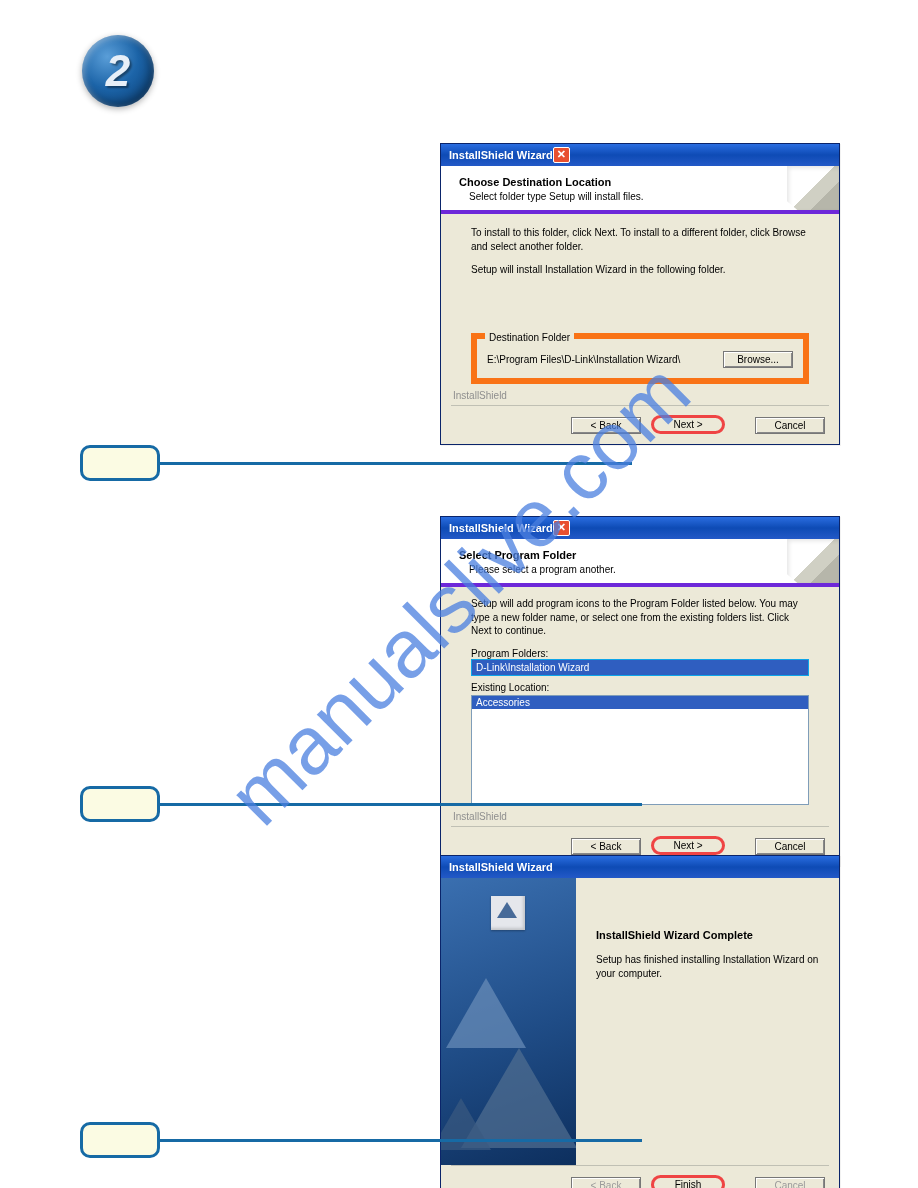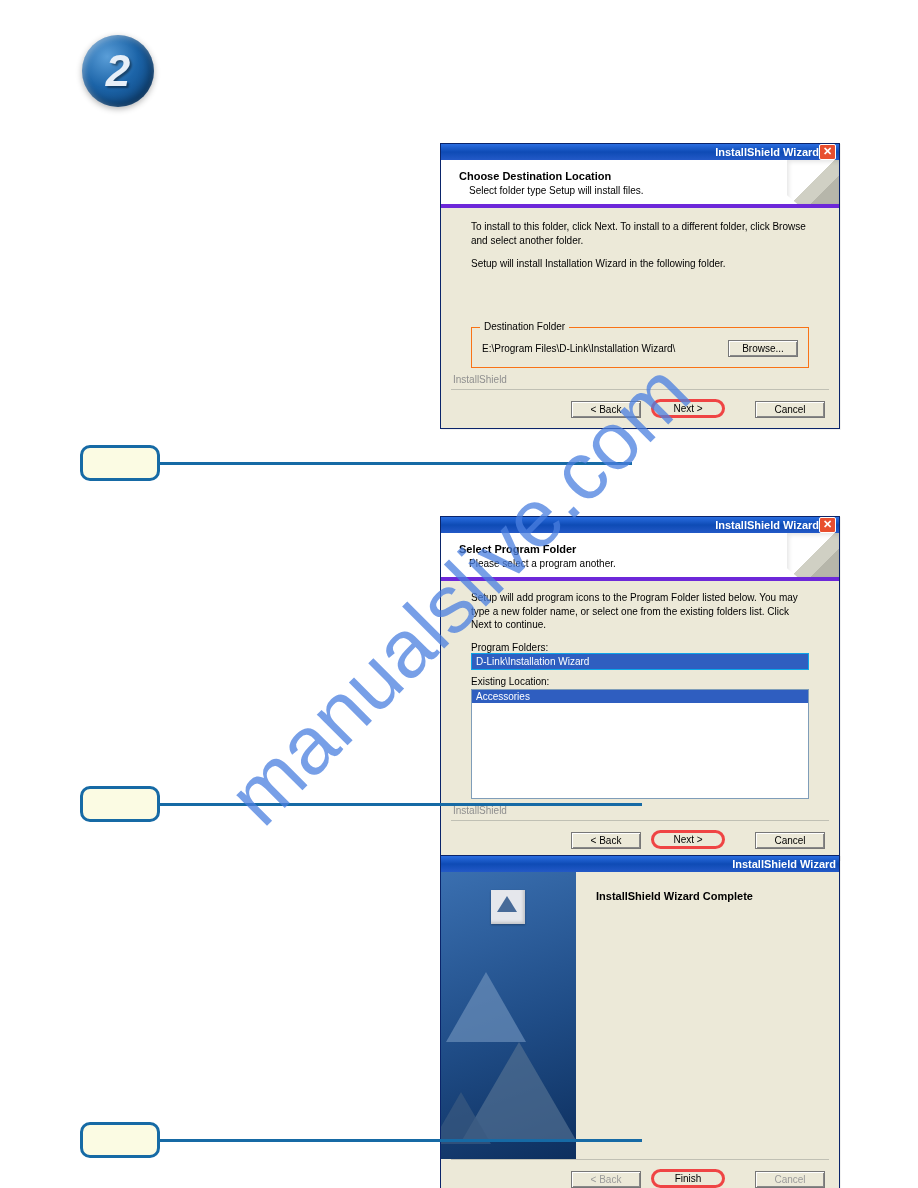--- a/index.html
+++ b/index.html
@@ -78,25 +78,25 @@
   
   .dialog {
     position: absolute;
     background: #ece9d8;
     border: 1px solid #0a246a;
     box-shadow: 1px 1px 0 rgba(0,0,0,0.05);
     z-index: 5;
   }
   .titlebar {
     background: linear-gradient(to bottom, #2a6de0 0%, #0e4bb5 50%, #2359c7 100%);
-    height: 16px;
+    height: 22px;
     display: flex;
     align-items: center;
-    justify-content: flex-end;
-    padding: 0 3px 0 16px;
+    justify-content: flex-start;
+    padding: 0 3px 0 8px;
   }
   .titlebar .title {
     color: #ffffff;
     font-size: 11px;
     font-weight: bold;
   }
   .close-btn {
     width: 17px;
     height: 16px;
     background: #e84f2f;
@@ -137,21 +137,21 @@
   }
 
   .body-area {
     padding: 12px 30px 6px 30px;
     font-size: 10px;
     color: #000;
   }
   .body-area p { margin-bottom: 10px; line-height: 1.35; }
 
   .group-box {
-    border: 1px solid #f97316;
+    border: 6px solid #f97316;
     margin-top: 8px;
     position: relative;
     padding: 12px 10px 10px 10px;
   }
   .group-box .legend {
     position: absolute;
     top: -7px; left: 8px;
     background: #ece9d8;
     padding: 0 4px;
     font-size: 10px;
@@ -272,21 +272,21 @@
     border-width: 0 30px 52px 30px;
     border-color: transparent transparent #3b5a80 transparent;
     left: -10px; top: 220px;
   }
   .d3-right {
     flex: 1;
     padding: 18px 20px;
     background: #ece9d8;
     font-size: 10px;
   }
-  .d3-right .h { font-weight: bold; font-size: 11px; margin-bottom: 12px; }
+  .d3-right .h { font-weight: bold; font-size: 11px; margin-bottom: 12px; margin-top: 33px; }
   .d3-right p { line-height: 1.35; }
 
   
   .d1 { left: 440px; top: 143px; width: 400px; }
   .d2 { left: 440px; top: 516px; width: 400px; }
   .d3 { left: 440px; top: 855px; width: 400px; }
 </style>
 </head>
 <body>
 
@@ -370,20 +370,21 @@
   </div>
   <div class="d3-body">
     <div class="d3-left">
       <div class="box-icon"></div>
       <div class="tri a"></div>
       <div class="tri b"></div>
       <div class="tri c"></div>
     </div>
     <div class="d3-right">
       <div class="h">InstallShield Wizard Complete</div>
+      <p>Setup has finished installing Installation Wizard on your computer.</p>
     </div>
   </div>
   <div class="divider"></div>
   <div class="button-row">
     <div class="win-btn disabled-look">&lt; Back</div>
     <div class="win-btn primary-highlight">Finish</div>
     <div style="width:10px"></div>
     <div class="win-btn disabled-look">Cancel</div>
   </div>
 </div>

